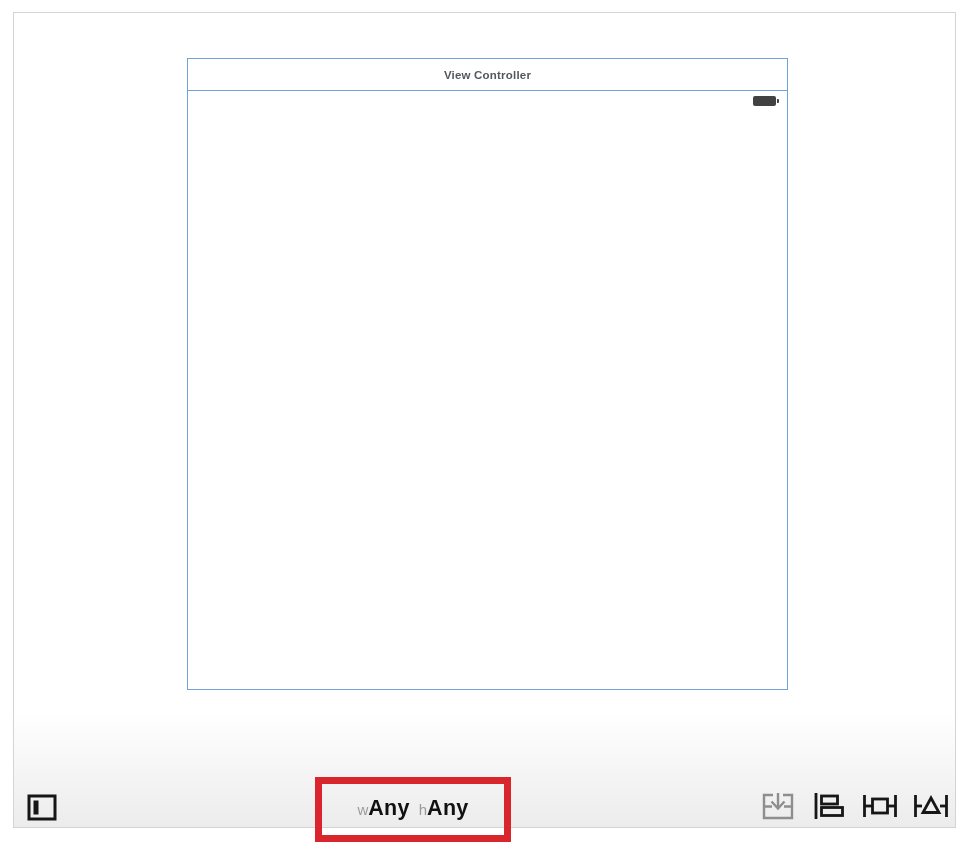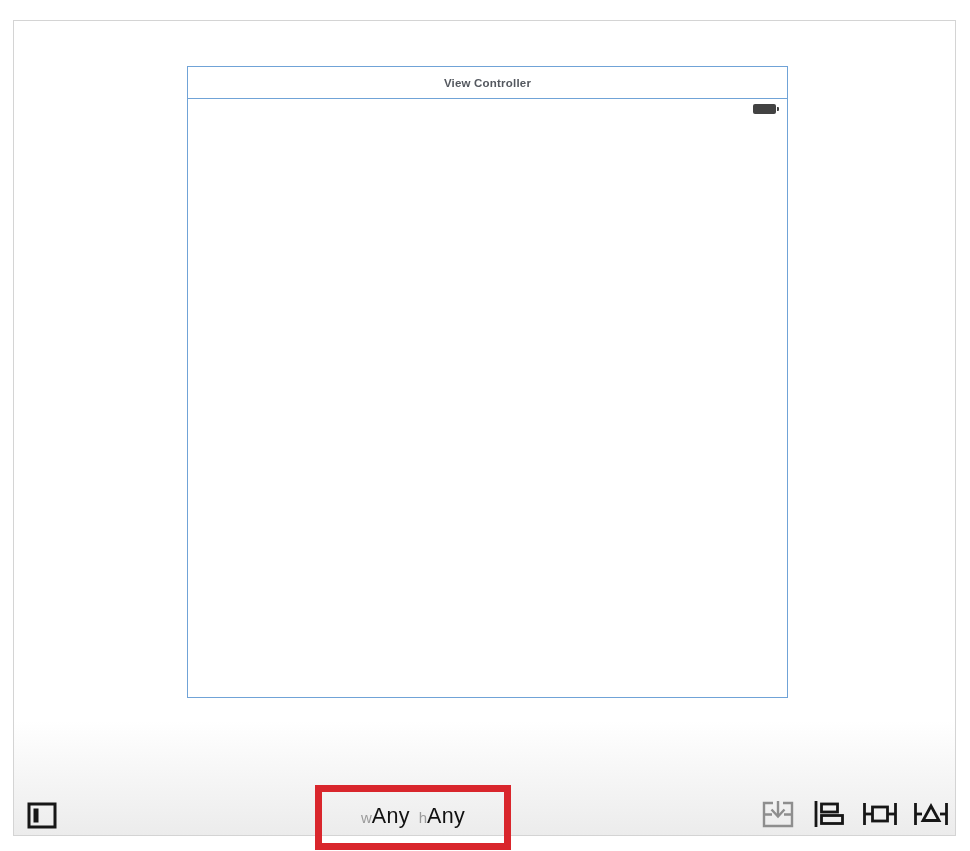--- a/index.html
+++ b/index.html
@@ -1,20 +1,20 @@
 <!DOCTYPE html>
 <html><head>
 <meta charset="utf-8">
 <style>
   * { margin:0; padding:0; box-sizing:border-box; }
   html,body { width:970px; height:851px; background:#ffffff; overflow:hidden;
               font-family:"Liberation Sans","DejaVu Sans",sans-serif; }
 
   .canvas-frame {
-    position:absolute; left:13px; top:20px; width:943px; height:816px;
+    position:absolute; left:13px; top:12px; width:943px; height:816px;
     border:1px solid #d4d4d4;
     background:linear-gradient(180deg,#ffffff 0%,#ffffff 86%,#ececec 100%);
   }
 
   
   .vc {
     position:absolute; left:173px; top:45px; width:601px; height:632px;
     border:1px solid #70a3d7; background:#ffffff;
   }
   .vc-titlebar {
@@ -34,21 +34,21 @@
   .outline-toggle {
     position:absolute; left:12px; bottom:4px; width:32px; height:30px;
     background:transparent; border:none; cursor:pointer; padding:0;
   }
   .size-class {
     position:absolute; left:399px; bottom:6px; transform:translateX(-50%);
     background:transparent; border:none; cursor:pointer; white-space:nowrap;
     display:flex; align-items:baseline; padding:0;
   }
   .sc-small { font-size:15px; color:#9b9b9b; }
-  .sc-big   { font-size:21.5px; color:#111111; letter-spacing:.3px; }
+  .sc-big   { font-size:21.5px; color:#111111; letter-spacing:.3px;font-weight:bold; }
   .sc-gap   { display:inline-block; width:9px; }
 
   .red-annotation {
     position:absolute; left:301px; top:764px; width:196px; height:65px;
     border:7px solid #d9262c; z-index:10; pointer-events:none;
   }
 
   .al-buttons {
     position:absolute; right:5px; bottom:5px; display:flex; align-items:center; gap:13px;
   }

